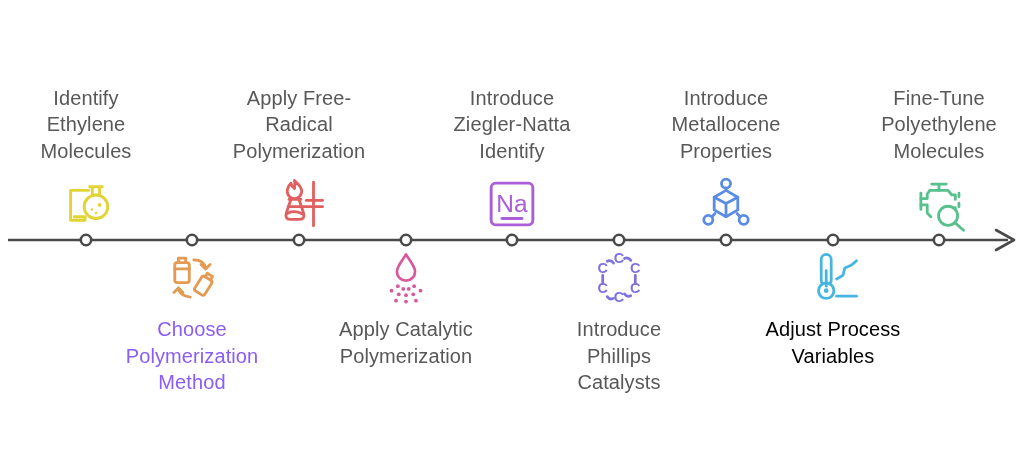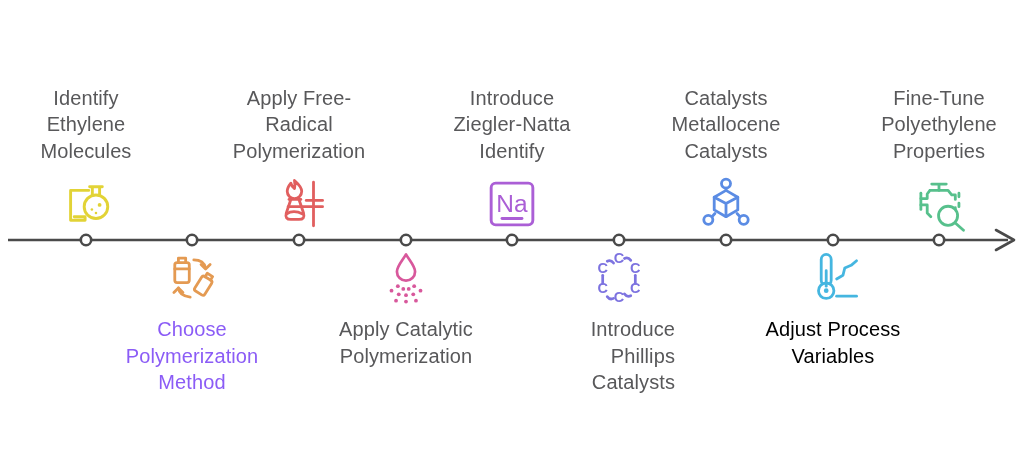--- a/index.html
+++ b/index.html
@@ -131,25 +131,25 @@
           <text x="14" y="26">C</text>
         </g>
         <path d="M38 10.5 q4 -2 7 2"></path>
         <path d="M50 29 v9"></path>
         <path d="M45 51.5 q-4 2 -7 -2"></path>
         <path d="M26 54.5 q-4 2 -7 -2"></path>
         <path d="M14 29 v9"></path>
         <path d="M19 13.5 q4 -2 7 2"></path>
       </svg>
     </span>
-    <div class="label" style="width: 112px; color: rgb(88, 88, 90); text-align: right;">Introduce Phillips Catalysts</div>
+    <div class="label" style="width: 112px; color: rgb(88, 88, 90);">Introduce Phillips Catalysts</div>
   </div>
 
   <div class="step top" style="left:726px">
-    <div class="label" style="width: 126px; color: rgb(88, 88, 90);">Catalysts Metallocene Catalysts</div>
+    <div class="label" style="width: 126px; color: rgb(88, 88, 90);">Introduce Metallocene Properties</div>
     <span class="icon" style="color: rgb(91, 140, 228);">
       <svg width="58" height="58" viewBox="0 0 64 64" fill="none" stroke="currentColor" stroke-width="3.1" stroke-linecap="round" stroke-linejoin="round">
         <path d="M32 17 L45 24.5 V38.5 L32 46 L19 38.5 V24.5 Z"></path>
         <path d="M19 24.5 L32 31.5 L45 24.5 M32 31.5 V46"></path>
         <circle cx="32" cy="9.5" r="5"></circle>
         <circle cx="12.5" cy="49.5" r="5"></circle>
         <circle cx="51.5" cy="49.5" r="5"></circle>
         <path d="M32 14.5 V17"></path>
         <path d="M16.5 46 L19.8 42.5"></path>
         <path d="M47.5 46 L44.2 42.5"></path>
@@ -165,21 +165,21 @@
         <circle cx="24.5" cy="46" r="2.6" fill="currentColor" stroke="none"></circle>
         <path d="M24.5 24 V41"></path>
         <path d="M36 33 L43 29 L45 21 L52 18 L58 13"></path>
         <path d="M36 52 H58"></path>
       </svg>
     </span>
     <div class="label" style="width: 162px; color: #000000;">Adjust Process Variables</div>
   </div>
 
   <div class="step top" style="left:939px">
-    <div class="label" style="width: 132px; color: rgb(88, 88, 90);">Fine-Tune Polyethylene Properties</div>
+    <div class="label" style="width: 132px; color: rgb(88, 88, 90);">Fine-Tune Polyethylene Molecules</div>
     <span class="icon" style="color: rgb(87, 192, 140);">
       <svg width="66" height="58" viewBox="0 0 68 64" fill="none" stroke="currentColor" stroke-width="3.1" stroke-linecap="round" stroke-linejoin="round">
         <path d="M26 10 h16 M34 10 v7"></path>
         <path d="M24 17 h20 l4 5 h4 v5 M52 36 v4 l-4 3 M24 17 l-3 4 v5 h-7 M14 33 h7 v9 l4 4"></path>
         <path d="M14 20 v18"></path>
         <path d="M56 24 v-4 M56 31 v4"></path>
         <circle cx="44" cy="45" r="10.5" fill="#ffffff"></circle>
         <path d="M52 53 l9 8"></path>
       </svg>
     </span>

